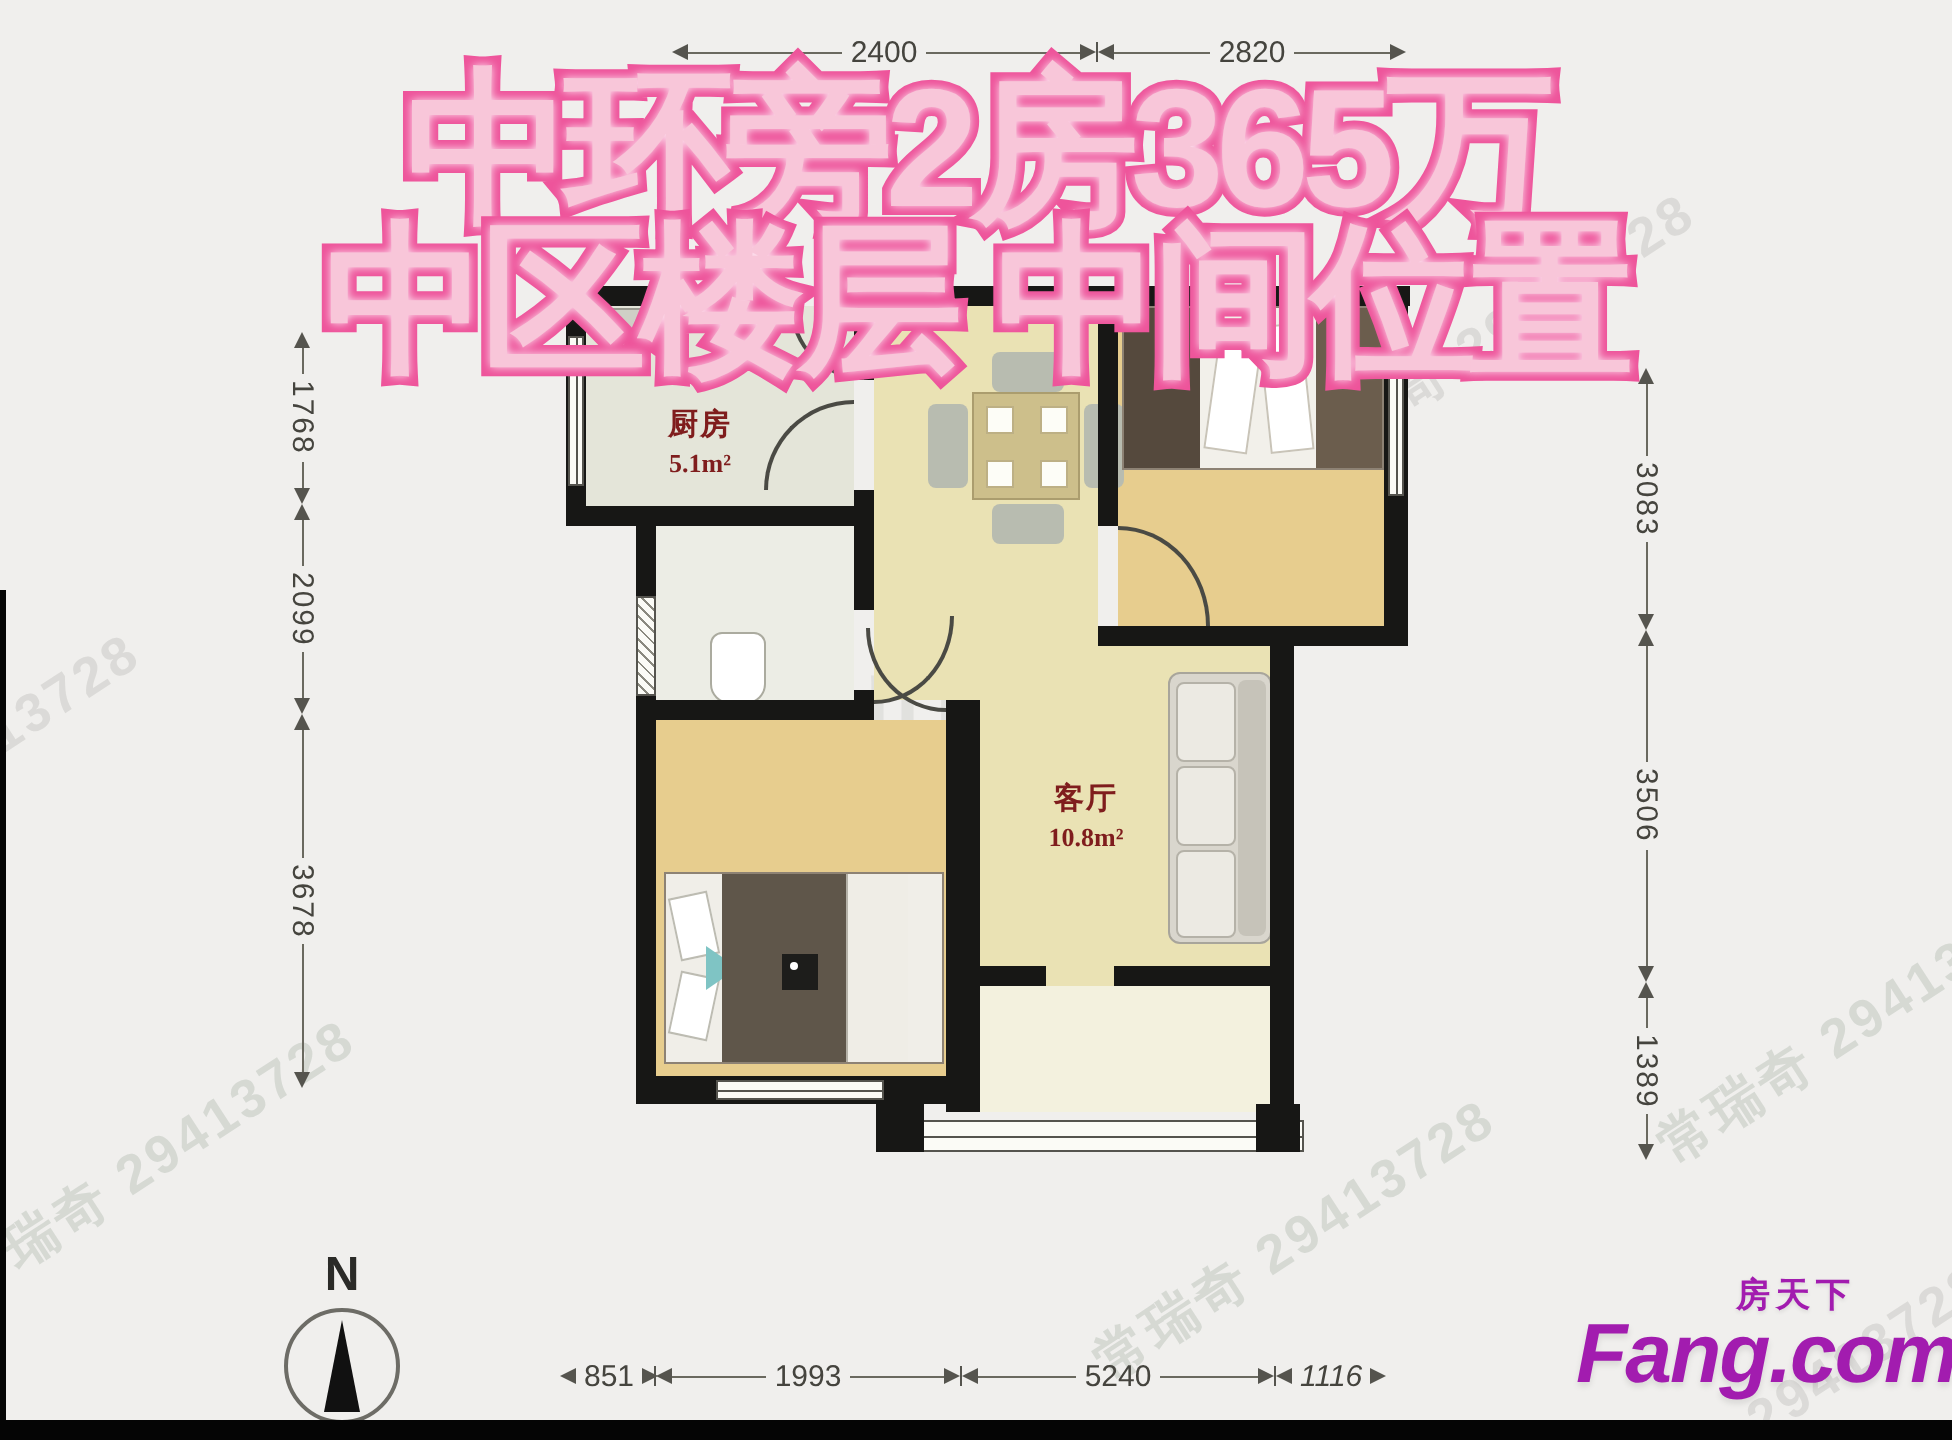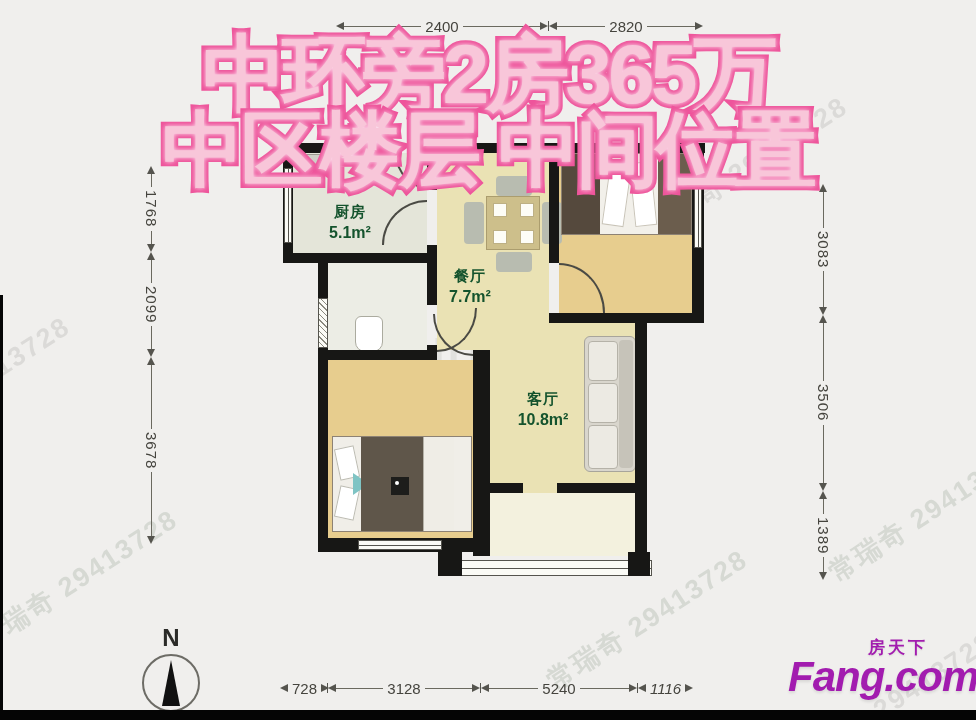--- a/index.html
+++ b/index.html
@@ -12,23 +12,23 @@
   
   .wall{position:absolute;background:#171715;}
   .room{position:absolute;}
   .win{position:absolute;background:#fbfbf6;border:1px solid #55544e;box-sizing:border-box;}
   .win.v{background-image:linear-gradient(#55544e,#55544e);background-size:1px 100%;background-position:center;background-repeat:no-repeat;}
   .win.h{background-image:linear-gradient(#55544e,#55544e);background-size:100% 1px;background-position:center;background-repeat:no-repeat;}
   .win.hatch{background:repeating-linear-gradient(45deg,#fbfbf6 0 3px,#8a897f 3px 4px);}
   .arc{position:absolute;box-sizing:border-box;border:0 solid #4a4a44;}
   .post{position:absolute;background:#171715;}
   
-  .rlbl{position:absolute;width:110px;text-align:center;color:#14532d;}
+  .rlbl{position:absolute;width:110px;text-align:center;color:#7f1d1d;font-family:Liberation Serif, serif;}
   .rlbl .nm{font-size:15px;font-weight:bold;letter-spacing:1px;}
-  .rlbl .ar{font-size:16px;font-weight:bold;margin-top:2px;}
+  .rlbl .ar{font-size:13px;font-weight:bold;margin-top:2px;}
   
   .dimv{position:absolute;width:18px;display:flex;flex-direction:column;align-items:center;}
   .dimv .seg{display:flex;flex-direction:column;align-items:center;}
   .dimv .ln{width:1px;background:#6a695f;flex:1;}
   .dimv .lbl{writing-mode:vertical-rl;font-size:15px;color:#45443e;padding:3px 0;letter-spacing:1px;}
   .au{width:0;height:0;border-left:4px solid transparent;border-right:4px solid transparent;border-bottom:8px solid #55544e;}
   .ad{width:0;height:0;border-left:4px solid transparent;border-right:4px solid transparent;border-top:8px solid #55544e;}
   .dimh{position:absolute;height:18px;display:flex;flex-direction:row;align-items:center;}
   .dimh .seg{display:flex;flex-direction:row;align-items:center;height:18px;}
   .dimh .ln{height:1px;background:#6a695f;flex:1;}
@@ -155,24 +155,20 @@
   <div class="arc" style="left:395px;top:153px;width:37px;height:37px;border-left-width:2px;border-bottom-width:2px;border-radius:0 0 0 100%;"></div>
   <div class="arc" style="left:382px;top:200px;width:45px;height:45px;border-left-width:2px;border-top-width:2px;border-radius:100% 0 0 0;"></div>
   <div class="arc" style="left:437px;top:308px;width:40px;height:44px;border-right-width:2px;border-bottom-width:2px;border-radius:0 0 100% 0;"></div>
   <div class="arc" style="left:559px;top:263px;width:46px;height:50px;border-top-width:2px;border-right-width:2px;border-radius:0 100% 0 0;"></div>
   <div class="arc" style="left:433px;top:314px;width:40px;height:42px;border-left-width:2px;border-bottom-width:2px;border-radius:0 0 0 100%;"></div>
 
   <div class="rlbl" style="left:295px;top:203px;">
     <div class="nm">厨房</div>
     <div class="ar">5.1m²</div>
   </div>
-  <div class="rlbl" style="left:415px;top:267px;">
-    <div class="nm">餐厅</div>
-    <div class="ar">7.7m²</div>
-  </div>
   <div class="rlbl" style="left:488px;top:390px;">
     <div class="nm">客厅</div>
     <div class="ar">10.8m²</div>
   </div>
 
   <div class="dimh" style="left:336px;top:17px;width:368px;">
     <div class="seg" style="width:212px;">
       <div class="al"></div>
         <div class="ln"></div>
       <div class="lbl">2400</div>
@@ -233,28 +229,28 @@
         <div class="ln"></div>
       <div class="lbl">1389</div>
       <div class="ln"></div>
         <div class="ad"></div>
     </div>
   </div>
 
   <div class="dimh" style="left:280px;top:679px;width:414px;">
     <div class="seg" style="width:47px;">
       <div class="al"></div>
-      <div class="lbl">728</div>
+      <div class="lbl">851</div>
       <div class="ar2"></div>
     </div>
     <div class="tick"></div>
     <div class="seg" style="width:152px;">
       <div class="al"></div>
         <div class="ln"></div>
-      <div class="lbl">3128</div>
+      <div class="lbl">1993</div>
       <div class="ln"></div>
         <div class="ar2"></div>
     </div>
     <div class="tick"></div>
     <div class="seg" style="width:156px;">
       <div class="al"></div>
         <div class="ln"></div>
       <div class="lbl">5240</div>
       <div class="ln"></div>
         <div class="ar2"></div>

